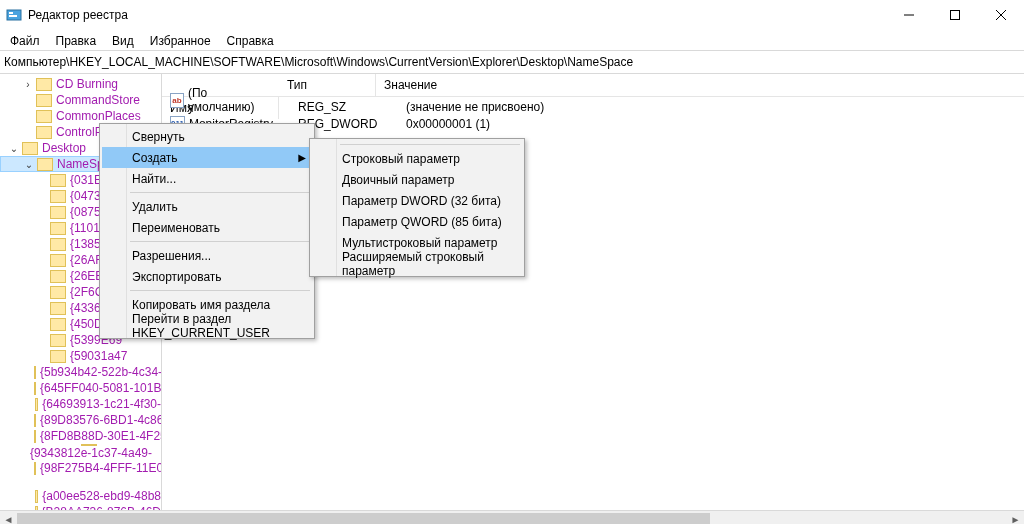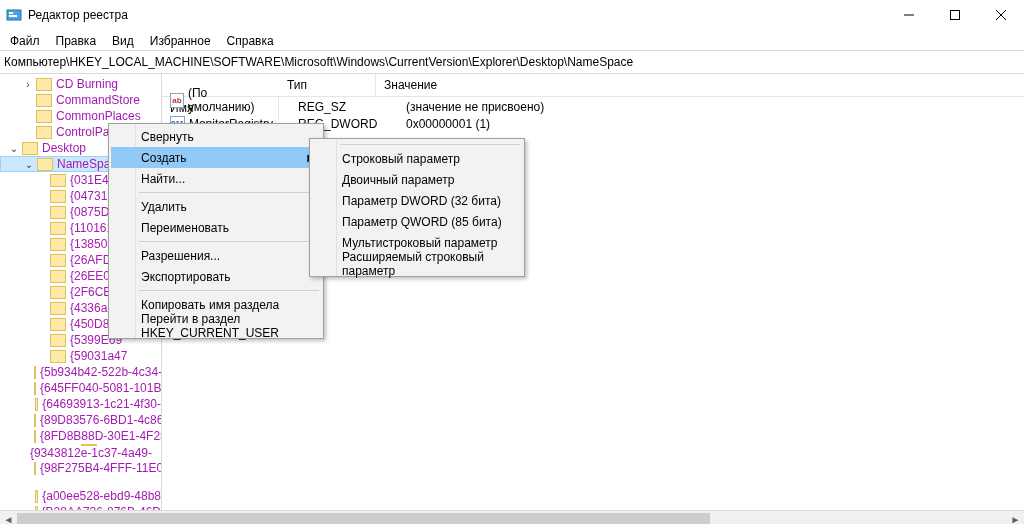--- a/index.html
+++ b/index.html
@@ -128,21 +128,21 @@
 
   
   .context-menu {
     position:absolute;
     background:#f2f2f2;
     border:1px solid #a0a0a0;
     box-shadow:2px 2px 4px rgba(0,0,0,0.25);
     padding:2px;
   }
   .context-menu.primary {
-    left:108px; top:123px; width:210px;
+    left:99px; top:123px; width:210px;
   }
   .context-menu.secondary {
     left:309px; top:138px; width:210px;
   }
   .cm-item {
     height:21px; display:flex; align-items:center;
     padding-left:30px; padding-right:20px;
     font-size:12px;
     position:relative;
   }

